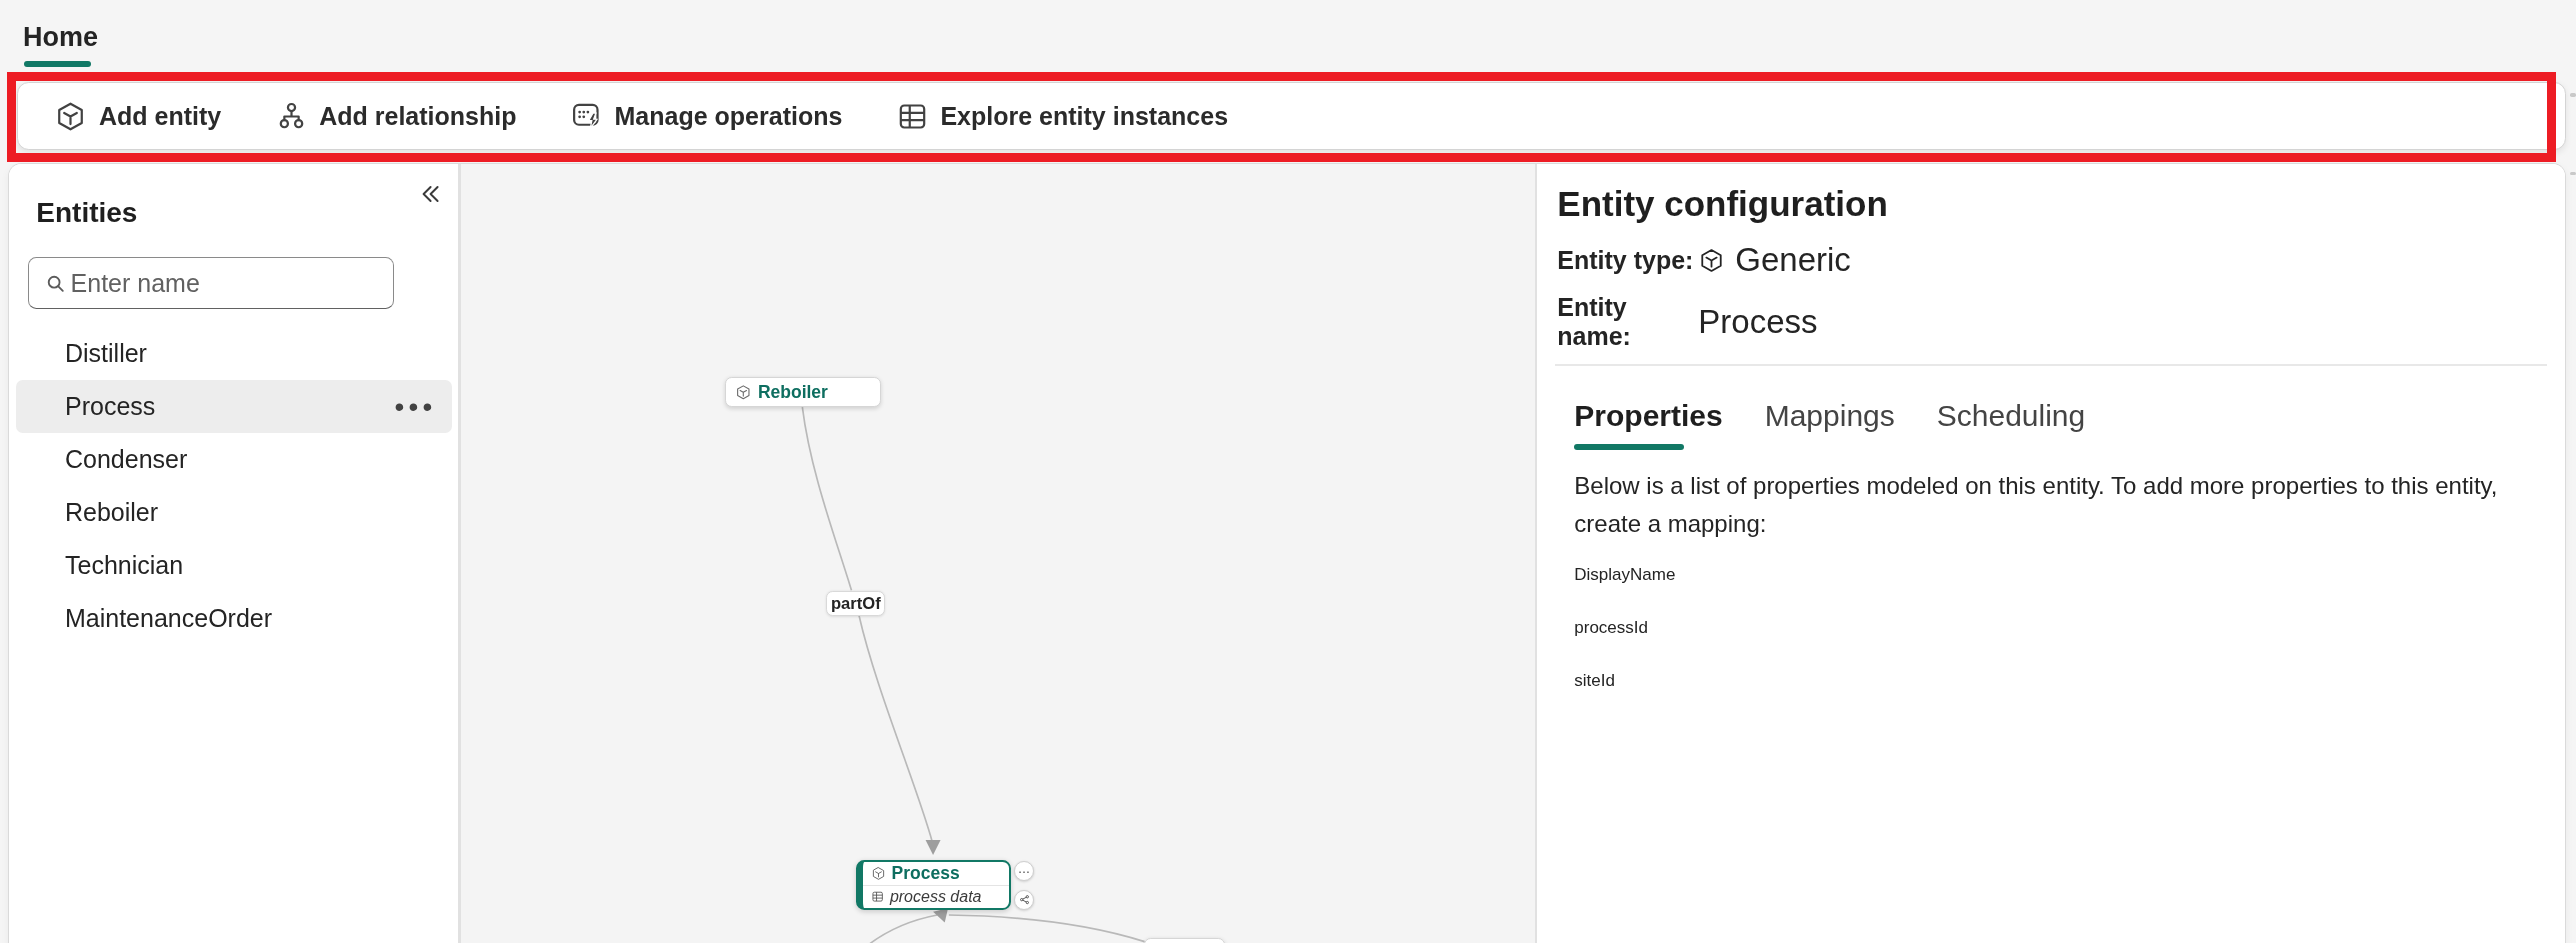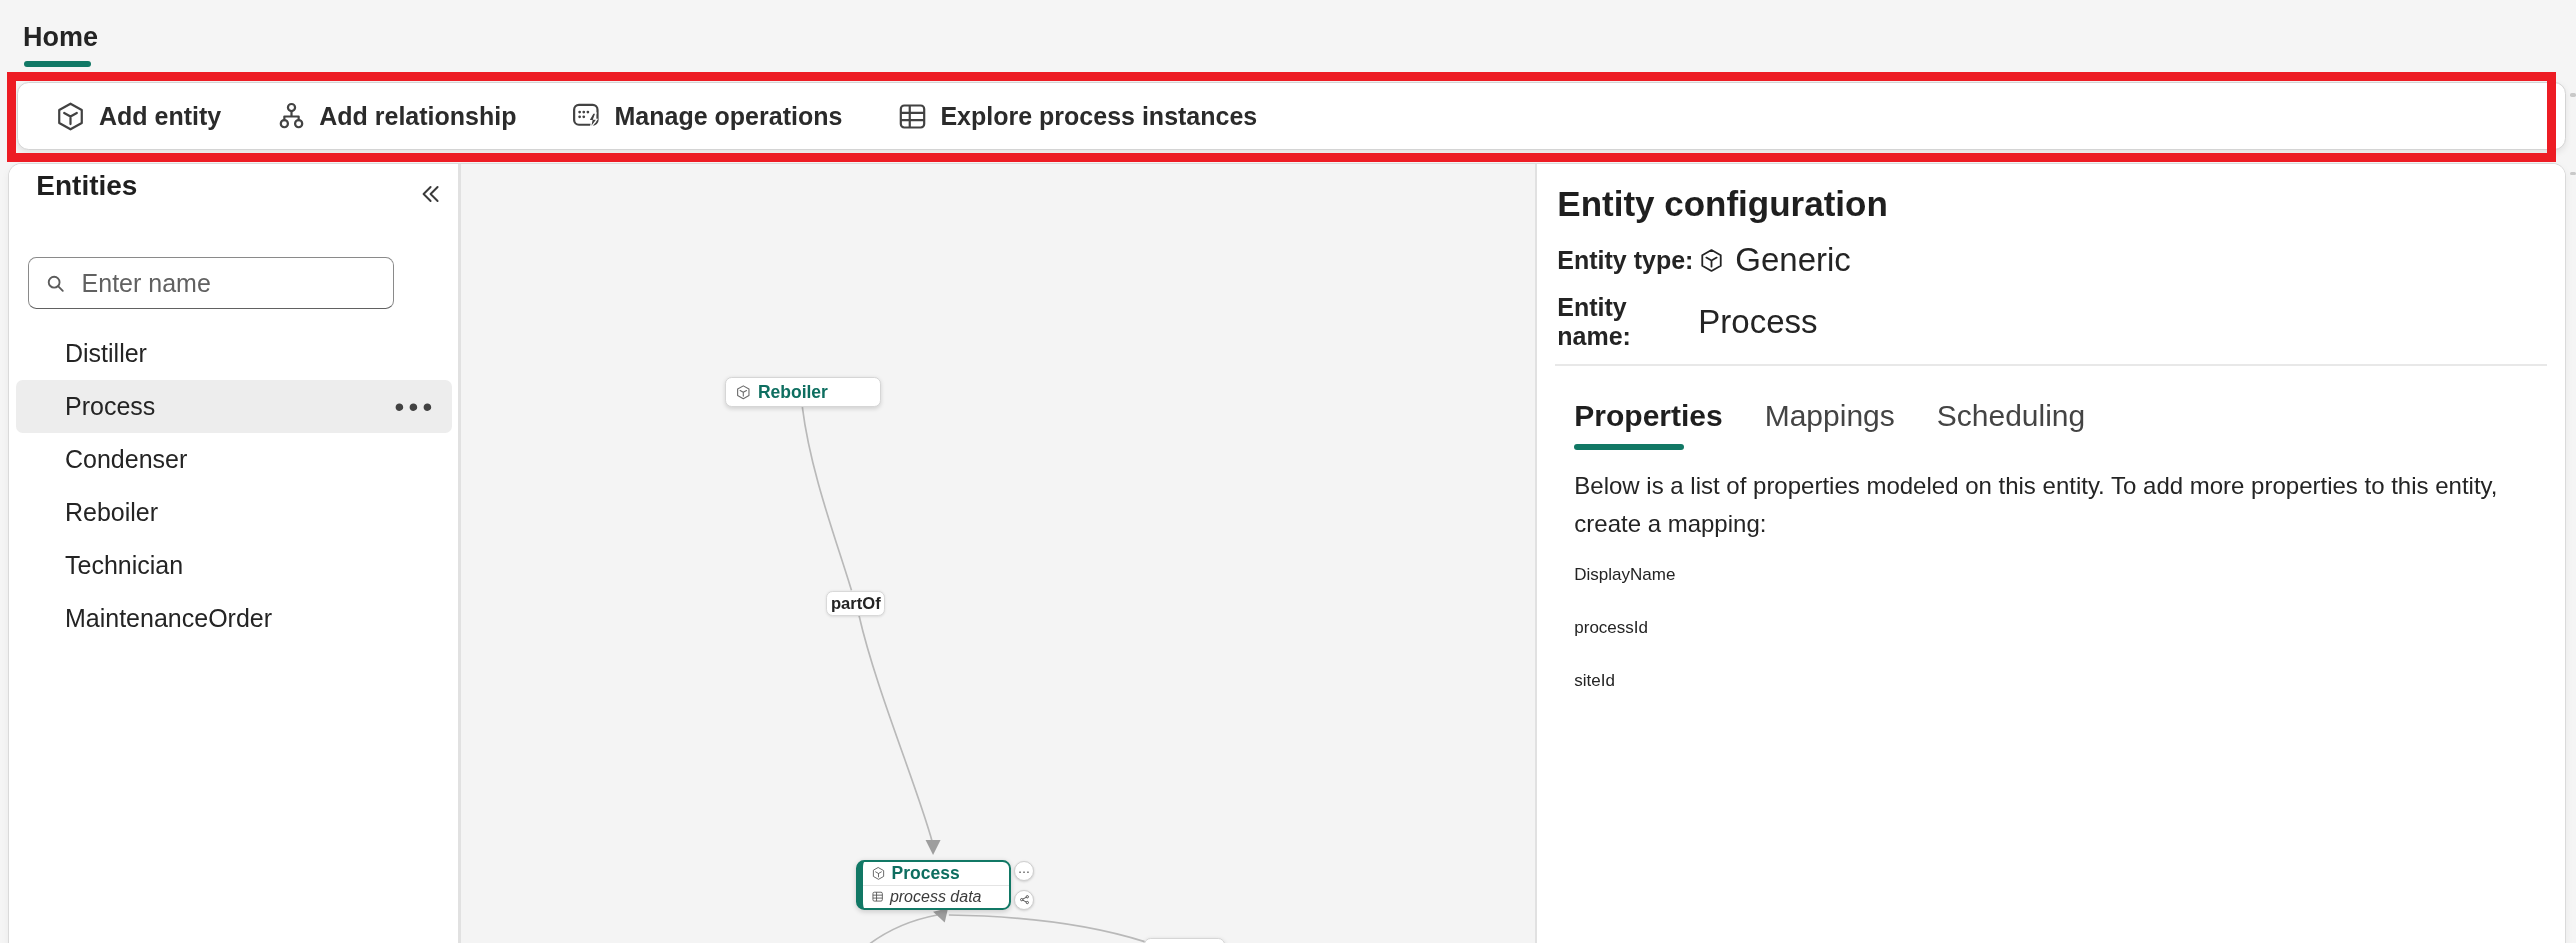--- a/index.html
+++ b/index.html
@@ -19,24 +19,24 @@
   .toolbar-card { position:absolute; left:16.6px; top:82px; width:2549px; height:68px; background:#fff; border:1.7px solid #d4d4d4; border-radius:11.7px; box-shadow:0 2.5px 6.7px rgba(0,0,0,.08); display:flex; align-items:center; padding-left:35px; gap:50px; z-index:10; }
   .tb-btn { display:flex; align-items:center; gap:11.7px; cursor:pointer; height:50px; padding:0 1.7px; border-radius:6.7px; }
   .tb-btn svg { width:33px; height:33px; color:#424242; flex:none; }
   .tb-btn .tb-label { font-size:25px; font-weight:600; color:#2b2b2b; white-space:nowrap; }
 
   
   .main-card { position:absolute; left:8.3px; top:163px; width:2558px; height:781px; background:#fff; border:1.7px solid #dadada; border-bottom:none; border-radius:13.3px 13.3px 0 0; box-shadow:0 3.3px 8.3px rgba(0,0,0,.05); overflow:hidden; }
 
   
   .sidebar { position:absolute; left:0; top:0; width:449px; height:100%; background:#fff; }
-  .sidebar-title { position:absolute; left:27px; top:6px; font-size:28px; font-weight:700; color:#1f1f1f; }
+  .sidebar-title { position:absolute; left:27px; top:33px; font-size:28px; font-weight:700; color:#1f1f1f; }
   .collapse-btn { position:absolute; left:401px; top:10px; width:40px; height:40px; display:flex; align-items:center; justify-content:center; cursor:pointer; border-radius:5px; }
   .collapse-btn svg { width:28px; height:28px; color:#3b3b3b; }
-  .search-box { position:absolute; left:19px; top:93px; width:366px; height:52px; border:1.7px solid #8a8a8a; border-bottom-color:#616161; border-radius:8.3px; background:#fff; display:flex; align-items:center; padding:0 13.3px; gap:14px; }
+  .search-box { position:absolute; left:19px; top:93px; width:366px; height:52px; border:1.7px solid #8a8a8a; border-bottom-color:#616161; border-radius:8.3px; background:#fff; display:flex; align-items:center; padding:0 13.3px; gap:3px; }
   .search-box svg { width:25px; height:25px; color:#5b5b5b; flex:none; }
   .search-box input { border:none; outline:none; background:transparent; font-size:25px; color:#242424; width:100%; font-family:"Liberation Sans", sans-serif; }
   .search-box input::placeholder { color:#616161; }
   .entity-list { position:absolute; left:0; top:163px; width:100%; }
   .entity-item { height:53px; margin:0 6.7px; padding-left:49px; display:flex; align-items:center; font-size:25px; color:#242424; border-radius:6.7px; cursor:pointer; position:relative; }
   .entity-item.selected { background:#ededed; }
   .entity-item .more-dots { position:absolute; right:15px; top:50%; transform:translateY(-50%); font-size:28px; letter-spacing:4.2px; color:#424242; line-height:0; cursor:pointer; }
 
   .v-divider { position:absolute; top:0; width:2.5px; height:100%; background:#e1e1e1; }
 
@@ -148,21 +148,21 @@
     <div class="tb-btn">
       <svg viewBox="0 0 24 24">
           <use href="#ic-chatbolt"></use>
         </svg>
       <span class="tb-label">Manage operations</span>
     </div>
     <div class="tb-btn">
       <svg viewBox="0 0 24 24">
           <use href="#ic-table"></use>
         </svg>
-      <span class="tb-label">Explore process instances</span>
+      <span class="tb-label">Explore entity instances</span>
     </div>
   </div>
 
   <div class="annotation-rect"></div>
 
   <div class="main-card">
 
     <div class="sidebar">
       <div class="sidebar-title">Entities</div>
       <div class="collapse-btn">

